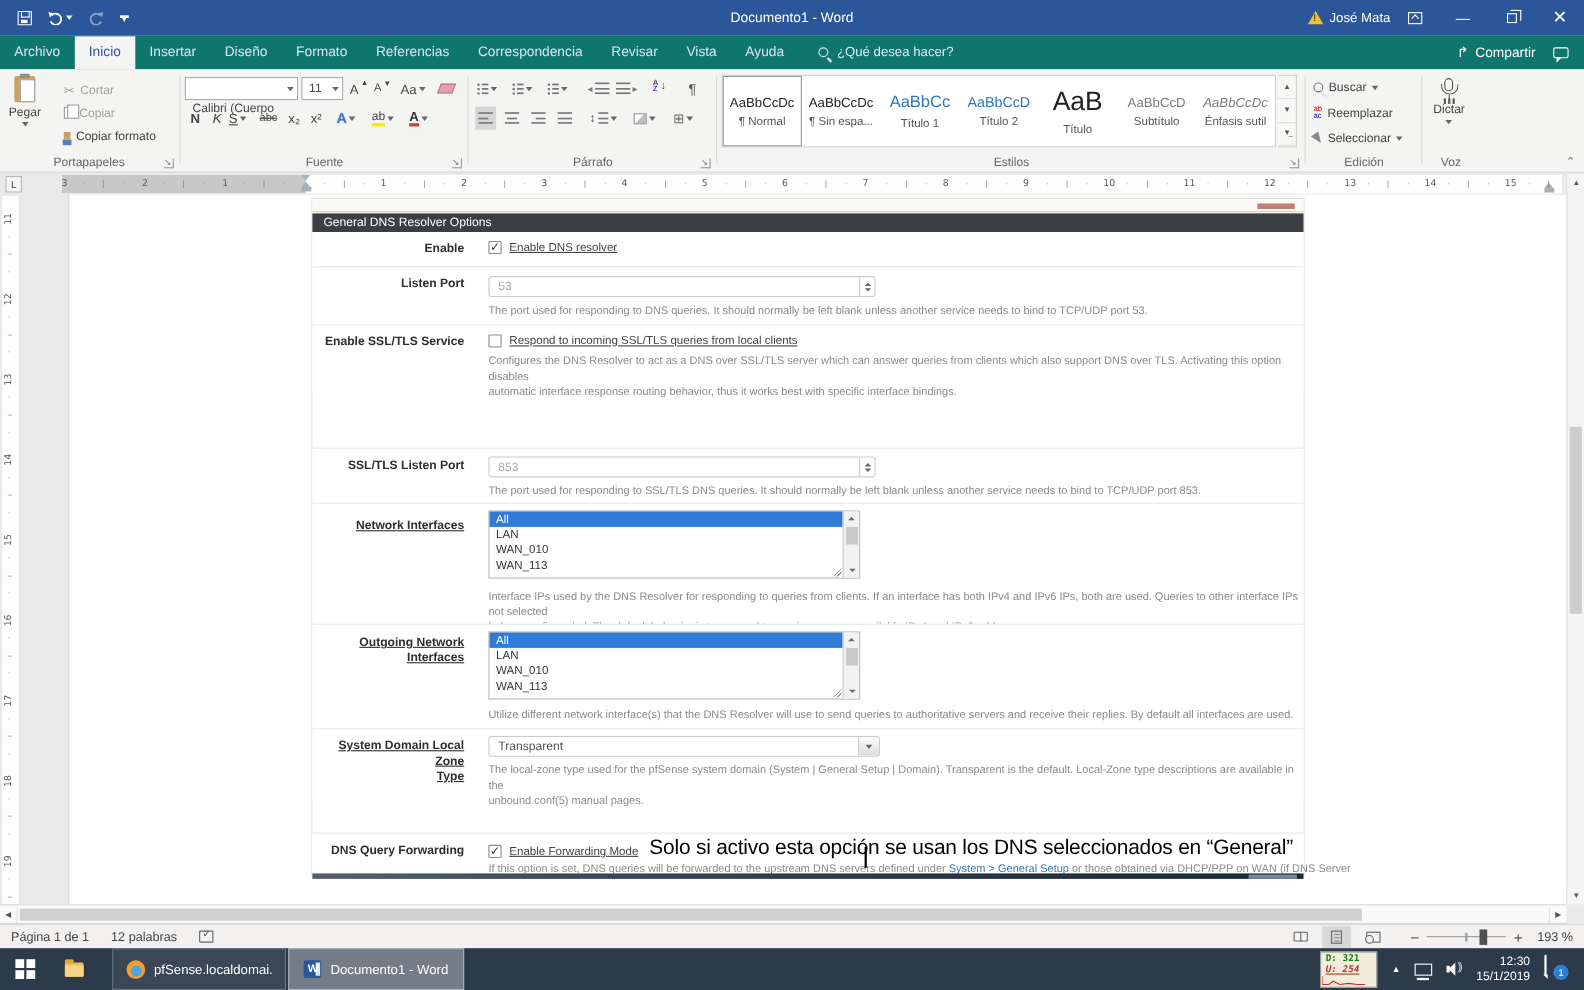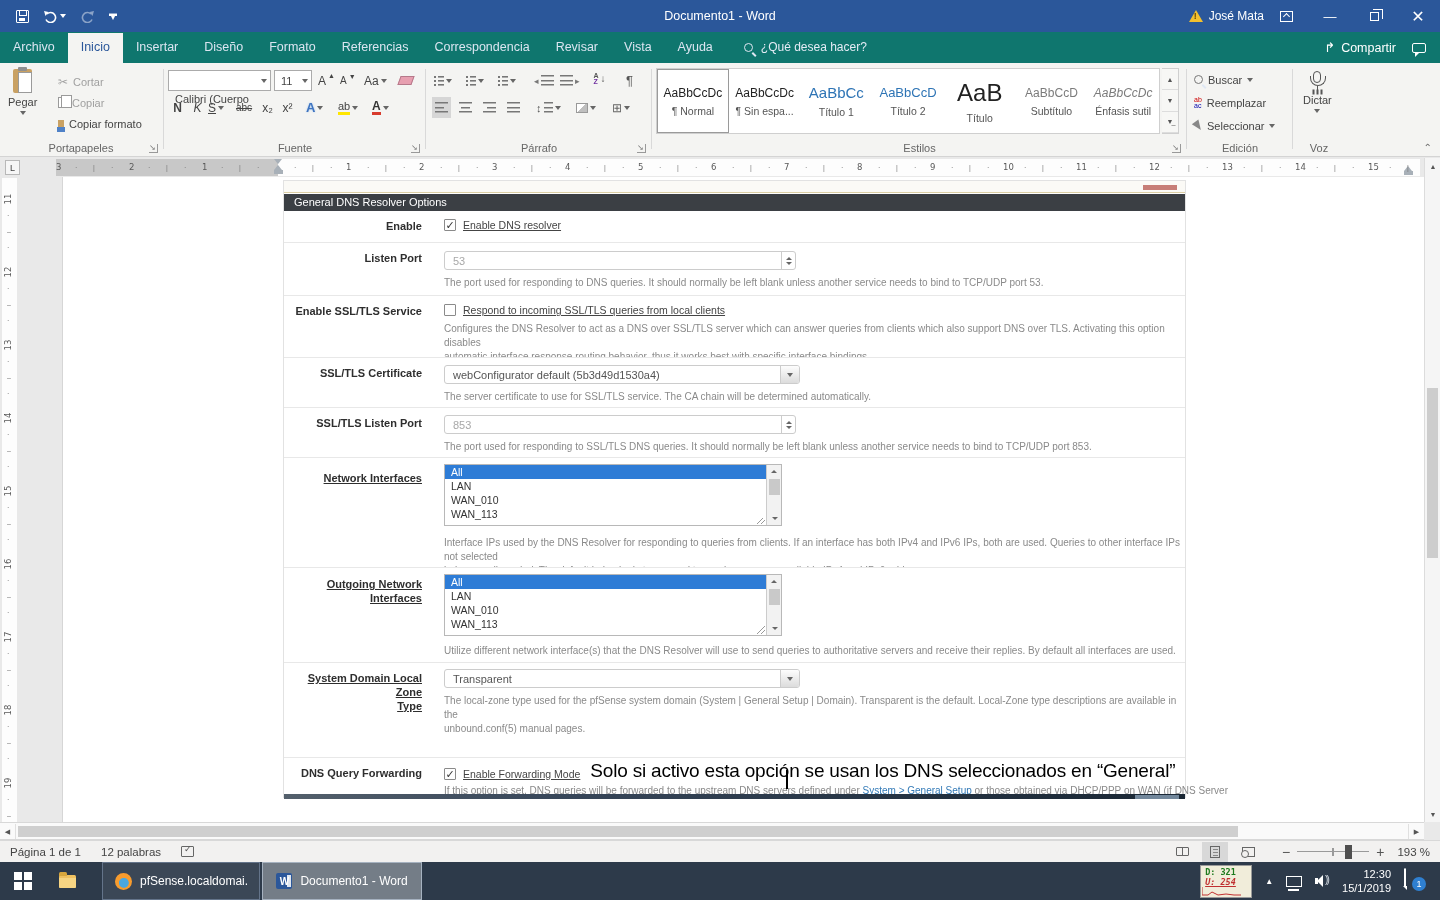--- a/index.html
+++ b/index.html
@@ -630,32 +630,20 @@
   <div class="prow" style="top:114px;height:62px;">
     <div class="plabel">Enable SSL/TLS Service</div>
     <div class="pctrl">
         <span class="cb"></span>
         <span class="cbl">Respond to incoming SSL/TLS queries from local clients</span>
       </div>
     <div class="pdesc" style="top:26px;">Configures the DNS Resolver to act as a DNS over SSL/TLS server which can answer queries from clients which also support DNS over TLS. Activating this option disables
 automatic interface response routing behavior, thus it works best with specific interface bindings.</div>
   </div>
 
-  <div class="prow" style="top:176px;height:50px;">
-    <div class="plabel">SSL/TLS Certificate</div>
-    <div class="pctrl" style="top:7px;">
-      <div class="psel">
-          <span class="val">webConfigurator default (5b3d49d1530a4)</span>
-          <span class="selbtn">
-            <span class="caret-d"></span>
-          </span>
-        </div>
-    </div>
-    <div class="pdesc" style="top:32px;">The server certificate to use for SSL/TLS service. The CA chain will be determined automatically.</div>
-  </div>
 
   <div class="prow" style="top:226px;height:50px;">
     <div class="plabel">SSL/TLS Listen Port</div>
     <div class="pctrl" style="top:7px;">
       <div class="pinput">
           <span class="val">853</span>
           <span class="spin">
             <span class="sp-u"></span>
             <span class="sp-d"></span>
           </span>

